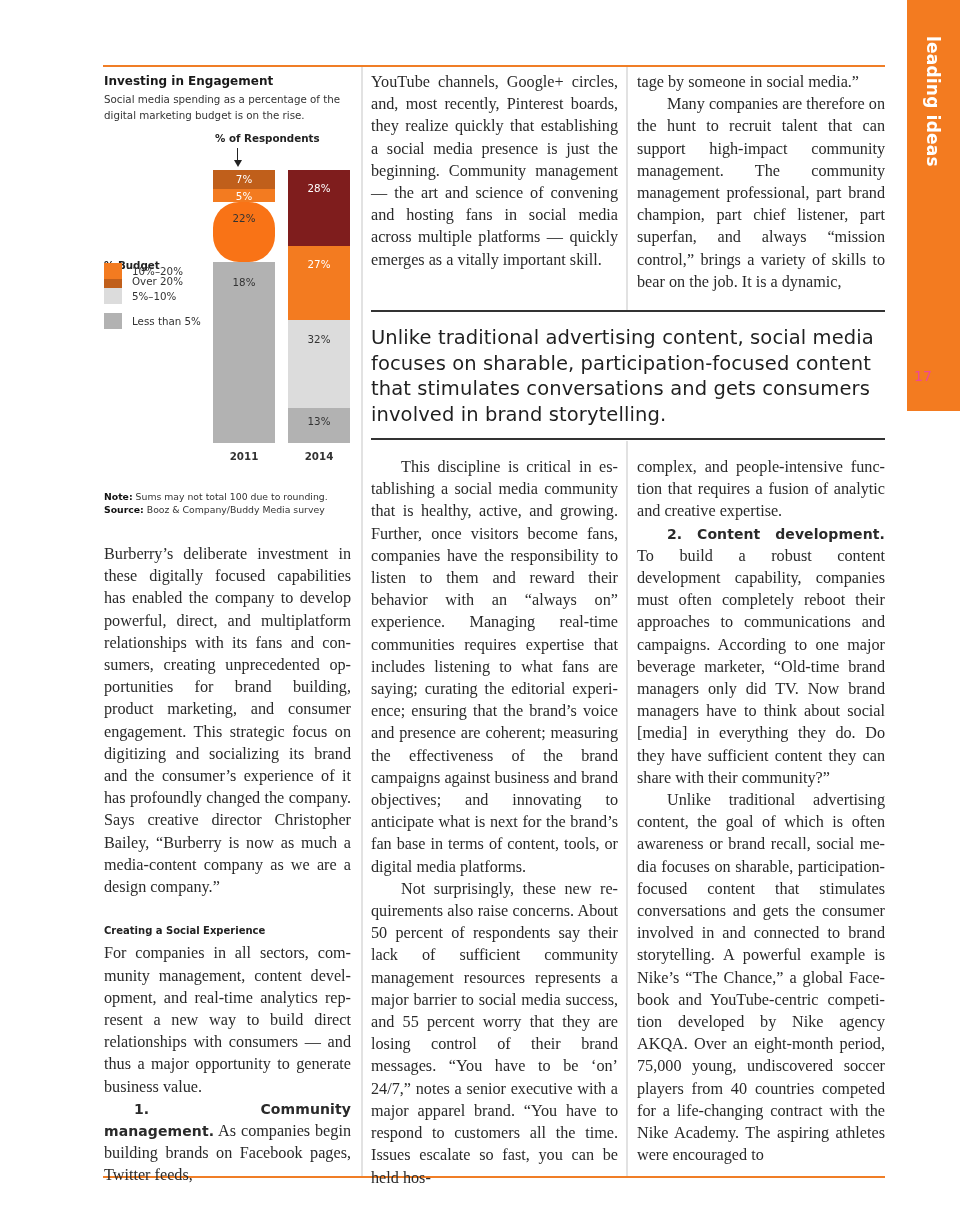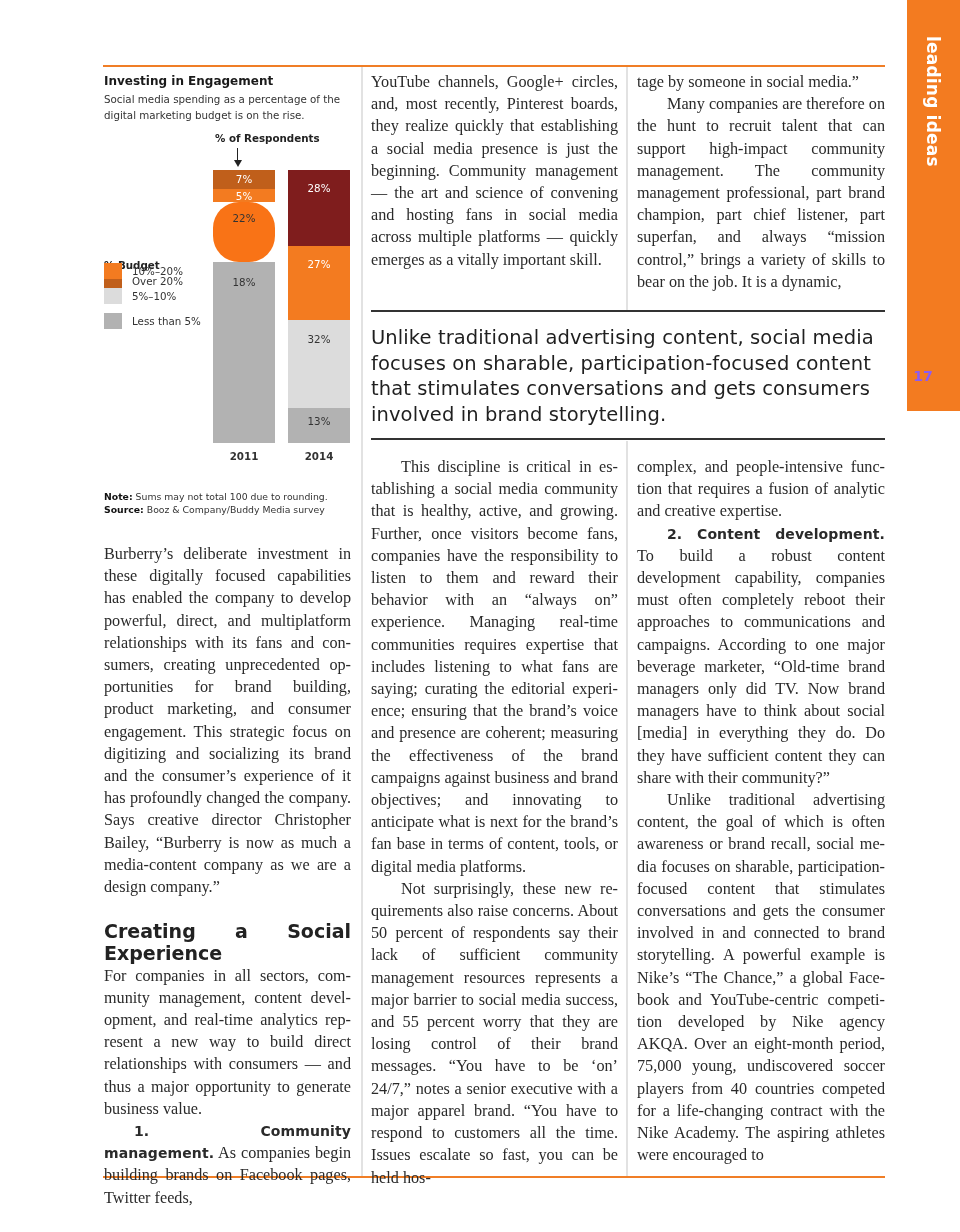--- a/index.html
+++ b/index.html
@@ -4,27 +4,27 @@
 <style>
   html, body { margin: 0; padding: 0; }
   body { width: 960px; height: 1232px; background: #ffffff; position: relative; overflow: hidden;
          font-family: "Liberation Serif", serif; color: #2a2a2a; }
   .rule-orange { position: absolute; left: 103px; width: 782px; height: 2px; background: #f07e26; }
   .vdiv { position: absolute; width: 2px; background: #e2e2e2; }
   .side-tab { position: absolute; left: 907px; top: 0; width: 53px; height: 411px; background: #f37b20; }
   .side-label { position: absolute; left: 916px; top: 36px; width: 34px; height: 140px;
                 writing-mode: vertical-rl; color: #fff; font-family: "DejaVu Sans", sans-serif;
                 font-weight: bold; font-size: 17px; letter-spacing: 0.2px; line-height: 34px; text-align: left; }
-  .page-num { position: absolute; left: 907px; top: 368px; width: 32px; text-align: center; color: #8b5cf6;
-              font-family: "DejaVu Sans", sans-serif; font-weight: bold; font-size: 14px; }
+  .page-num { position: absolute; left: 907px; top: 368px; width: 32px; text-align: center; color: #ec4899;
+              font-family: "DejaVu Sans", sans-serif; font-weight: normal; font-size: 14px; }
   .col { position: absolute; font-size: 16.2px; line-height: 22.2px; text-align: justify; hyphens: manual; }
   .col p { margin: 0; }
   .indent { text-indent: 30px; }
   .b { font-family: "DejaVu Sans", sans-serif; font-weight: bold; font-size: 14px; letter-spacing: 0.1px; }
-  .hd { font-family: "DejaVu Sans", sans-serif; font-weight: bold; font-size: 19px; margin-top: 22px !important; color: #222; }
+  .hd { font-family: "DejaVu Sans", sans-serif; font-weight: bold; font-size: 10px; margin-top: 22px !important; color: #222; }
   .chart-title { position: absolute; left: 104px; top: 74px; font-family: "DejaVu Sans", sans-serif; font-weight: bold; font-size: 12px; color: #1a1a1a; }
   .chart-sub { position: absolute; left: 104px; top: 91px; width: 260px; font-family: "DejaVu Sans", sans-serif; font-size: 10.3px; line-height: 16px; color: #333; }
   .resp-label { position: absolute; left: 215px; top: 132px; font-family: "DejaVu Sans", sans-serif; font-weight: bold; font-size: 10.3px; color: #222; }
   .arrow { position: absolute; left: 237px; top: 148px; width: 1px; height: 14px; background: #222; }
   .arrow-head { position: absolute; left: 234px; top: 160px; width: 0; height: 0; border-left: 4px solid transparent; border-right: 4px solid transparent; border-top: 7px solid #222; }
   .legend-title { position: absolute; left: 104px; top: 219px; font-family: "DejaVu Sans", sans-serif; font-weight: bold; font-size: 10.3px; color: #222; margin-top: 40px; }
   .legend-item { position: absolute; left: 104px; height: 16px; display: flex; align-items: center; }
   .swatch { width: 18px; height: 16px; margin-right: 10px; }
   .legend-text { font-family: "DejaVu Sans", sans-serif; font-size: 10.3px; color: #333; }
   .bar-seg { position: absolute; display: flex; align-items: flex-start; justify-content: center; }

